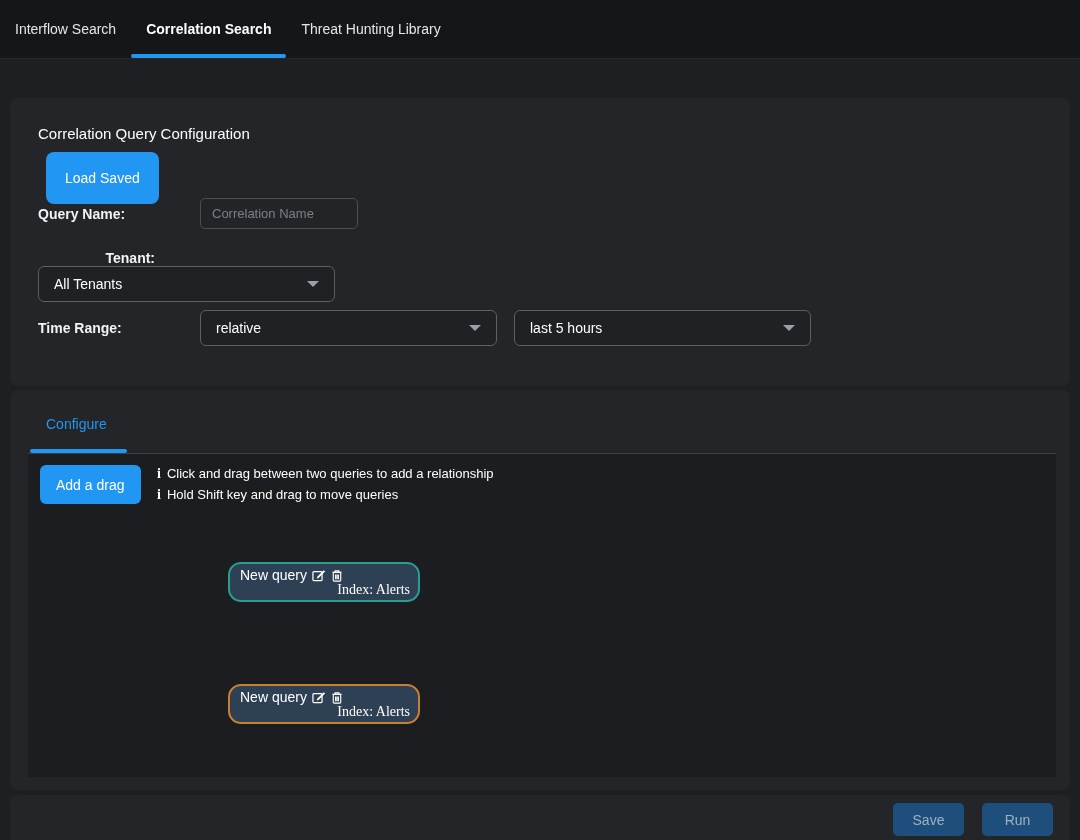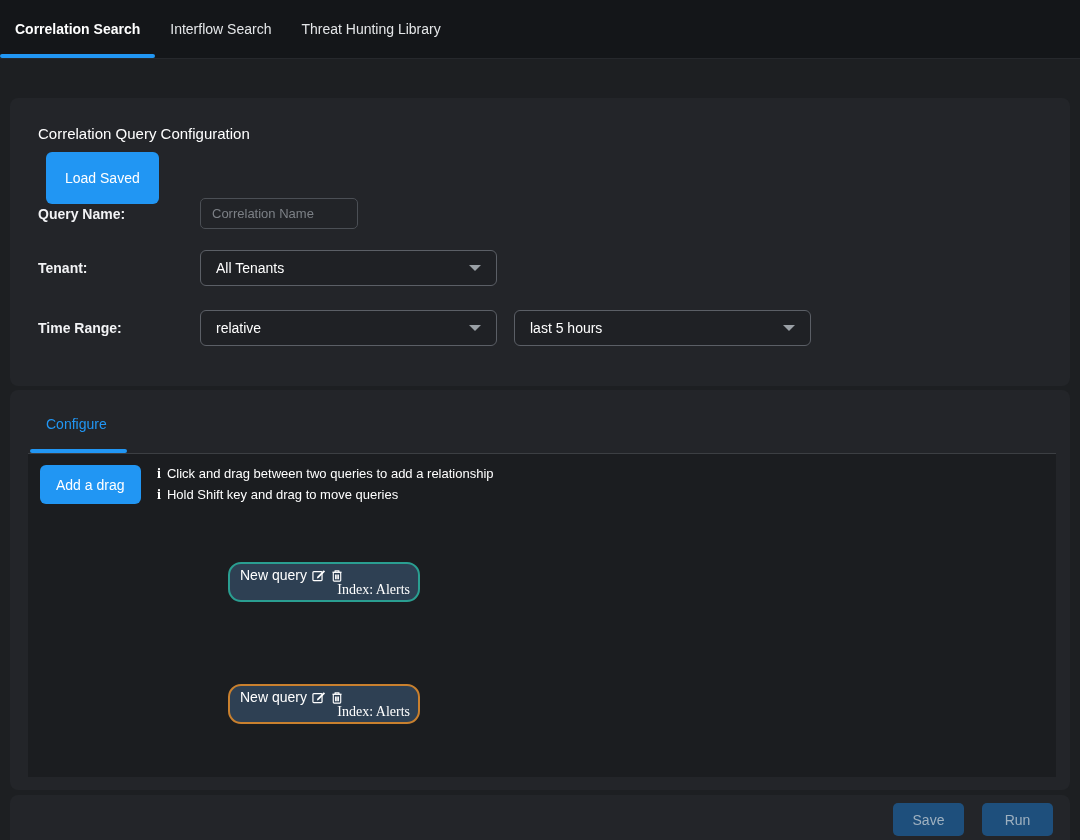--- a/index.html
+++ b/index.html
@@ -46,25 +46,25 @@
   .cfg-title {
     position: absolute; left: 28px; top: 27px;
     font-size: 15px; color: #ffffff; font-weight: 400;
   }
   .btn-primary {
     background: #2196f3; color: #ffffff; border: none;
     border-radius: 6px; font-size: 14px;
     font-family: "Liberation Sans", sans-serif;
     cursor: pointer;
   }
-  .load-saved { position: absolute; left: 36px; top: 54px; height: 52px; padding: 12px 19px; }
+  .load-saved { position: absolute; left: 36px; top: 54px; height: 52px; padding: 12px 19px; border-radius: 8px; }
 
   .form-row { position: absolute; left: 28px; display: flex; align-items: center; }
   .row-qname { top: 100px; }
-  .row-tenant { top: 152px; }
+  .row-tenant { top: 152px; flex-direction: column; }
   .row-time { top: 212px; }
   .form-label { width: 162px; font-size: 14px; font-weight: 700; color: #f2f3f5; }
   .text-input {
     width: 158px; height: 31px;
     background: #222428; border: 1px solid #4b4f55; border-radius: 5px;
     color: #e9eaec; font-size: 13px; padding: 0 11px;
     font-family: "Liberation Sans", sans-serif;
     outline: none;
   }
   .text-input::placeholder { color: #7c8086; }
@@ -138,25 +138,25 @@
     background: #1e4f7c; color: #9fb1c0; border: none;
     border-radius: 5px; font-size: 14px; height: 33px; width: 71px;
     font-family: "Liberation Sans", sans-serif;
     cursor: pointer;
   }
 </style>
 </head>
 <body>
 
 <div class="topbar">
+  <div class="top-tab">
+    <span>Interflow Search</span>
+  </div>
   <div class="top-tab active">
     <span>Correlation Search</span>
-  </div>
-  <div class="top-tab">
-    <span>Interflow Search</span>
   </div>
   <div class="top-tab">
     <span>Threat Hunting Library</span>
   </div>
 </div>
 
 <div class="panel panel-config">
   <div class="cfg-title">Correlation Query Configuration</div>
 
   <button class="btn-primary load-saved">Load Saved</button>

